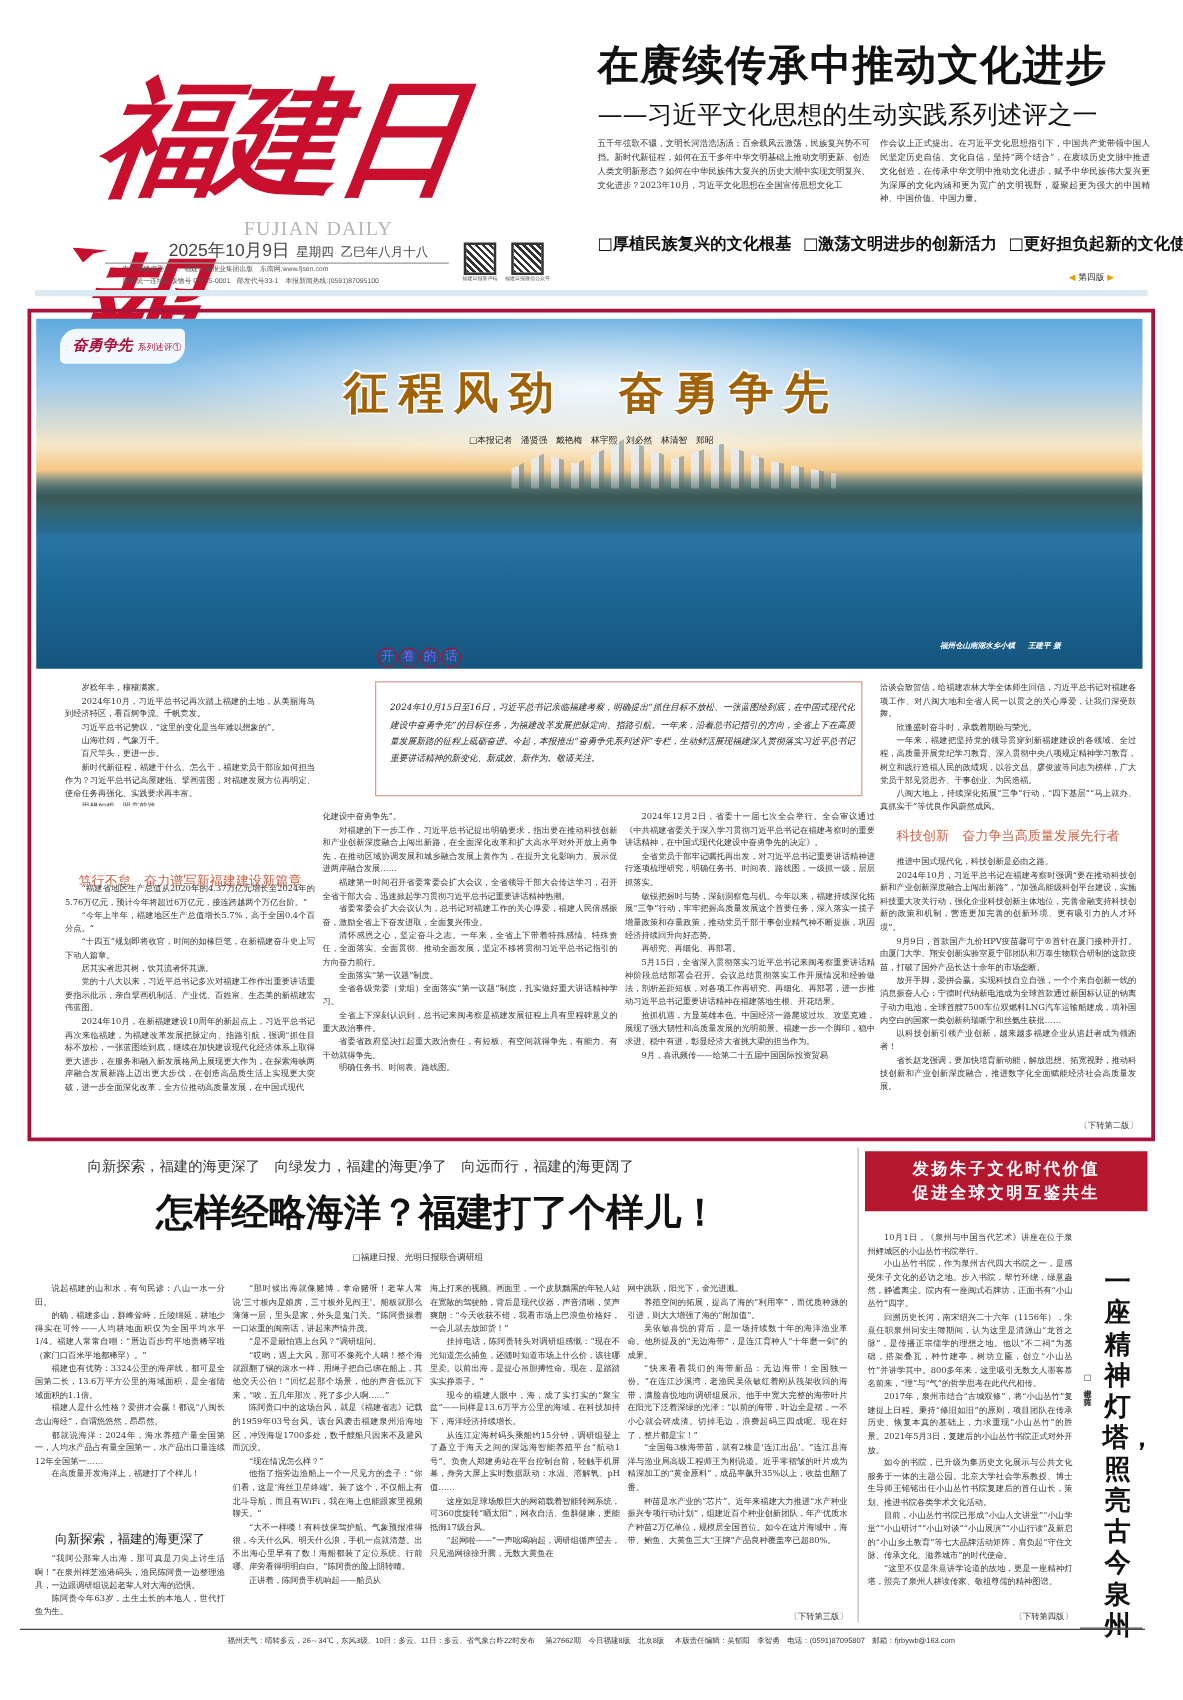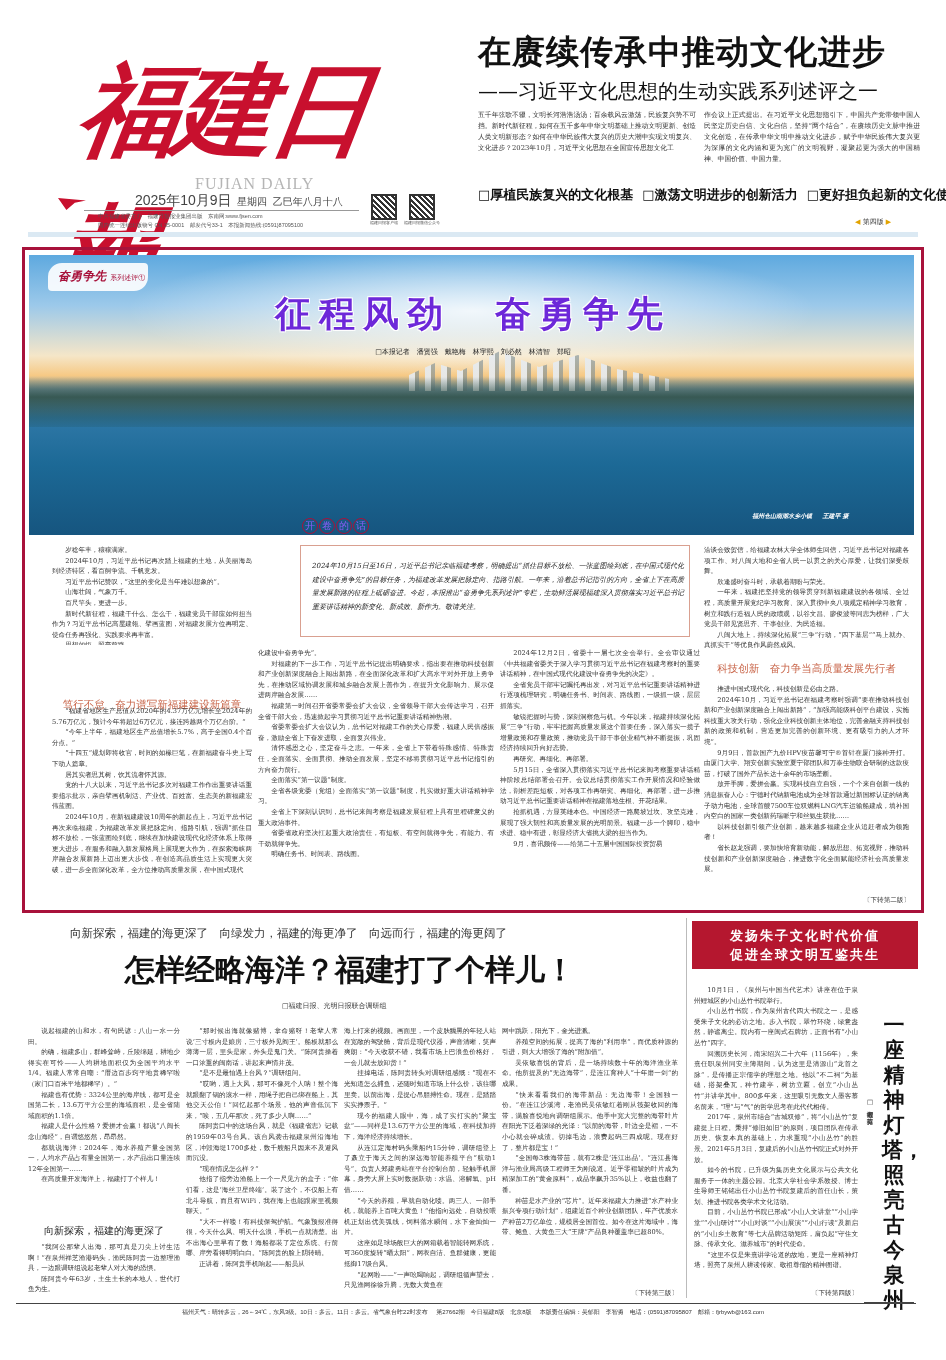--- a/index.html
+++ b/index.html
@@ -28,21 +28,21 @@
 
   
   .feature-frame { left: 22px; top: 247px; width: 902px; height: 666px; border: 3px solid #a8123b; }
   .hero { left: 29px; top: 255px; width: 885px; height: 280px; background:
       linear-gradient(180deg, #5ea9df 0%, #9cc9ea 18%, #f5e6c8 36%, #f6c985 43%, #7b9aa8 48%, #2f78a7 58%, #1c6996 75%, #16557f 100%); overflow: hidden; }
   .hero-clouds { left: 0; top: 0; width: 885px; height: 140px; background: radial-gradient(ellipse at 50% 40%, rgba(255,255,255,.85) 0%, rgba(255,255,255,0) 55%); }
   .hero-land { left: 0; top: 122px; width: 885px; height: 50px; background: linear-gradient(180deg, rgba(40,60,50,0) 0%, rgba(40,70,55,.75) 40%, rgba(30,80,90,.2) 100%); }
   .hero-city { left: 380px; top: 96px; width: 260px; height: 40px; background: repeating-linear-gradient(90deg, rgba(230,235,240,.9) 0 6px, rgba(120,140,150,.6) 6px 10px, rgba(0,0,0,0) 10px 16px); clip-path: polygon(0 60%, 10% 30%, 20% 50%, 35% 0, 50% 40%, 65% 10%, 80% 45%, 100% 70%, 100% 100%, 0 100%); }
   .series-tag { left: 48px; top: 263px; width: 100px; height: 28px; background: rgba(255,255,255,.9); border-radius: 14px 4px 14px 4px; font-size: 12px; font-weight: bold; font-style: italic; color: #a8123b; padding: 5px 0 0 10px; white-space: nowrap; }
   .series-tag span { font-size: 7px; font-style: normal; font-weight: normal; color: #a8123b; }
-  .hero-title { left: 0; top: 290px; width: 946px; text-align: center; font-family: "DejaVu Sans", sans-serif; font-size: 36px; font-weight: bold; color: #6d28d9; letter-spacing: 8px; text-shadow: 1px 1px 0 #fff, -1px -1px 0 #fff, 1px -1px 0 #fff, -1px 1px 0 #fff; }
+  .hero-title { left: 0; top: 290px; width: 946px; text-align: center; font-family: "DejaVu Sans", sans-serif; font-size: 36px; font-weight: bold; color: #a16207; letter-spacing: 8px; text-shadow: 1px 1px 0 #fff, -1px -1px 0 #fff, 1px -1px 0 #fff, -1px 1px 0 #fff; }
   .hero-byline { left: 0; top: 347px; width: 946px; text-align: center; font-size: 7px; color: #222; }
   .photo-caption { left: 752px; top: 512px; font-size: 6px; color: #fff; font-style: italic; font-weight: bold; white-space: nowrap; }
 
   .col { font-size: 6.6px; line-height: 10.6px; color: #333; text-align: justify; }
   .col p { text-indent: 2em; }
   .section-head { font-size: 10.5px; color: #c9664a; text-align: center; white-space: nowrap; }
   .kaijuan-box { left: 300px; top: 545px; width: 390px; height: 92px; border: 1px solid #d9a090; }
   .kaijuan-title { left: 302px; top: 517px; font-size: 13px; color: #8b5cf6; font-weight: normal; }
   .kaijuan-title span { display: inline-block; width: 16px; height: 16px; border: 1.5px solid #a8123b; border-radius: 50%; text-align: center; line-height: 14px; margin-right: 1px; font-size: 10px; }
   .kaijuan-text { left: 312px; top: 560px; width: 372px; font-size: 7px; line-height: 13.5px; color: #222; text-align: justify; font-style: italic; }
@@ -209,21 +209,20 @@
   <p>他指了指旁边渔船上一个一尺见方的盒子：“你们看，这是‘海丝卫星终端’。装了这个，不仅船上有北斗导航，而且有WiFi，我在海上也能跟家里视频聊天。”</p>
   <p>“大不一样喽！有科技保驾护航。气象预报准得很，今天什么风、明天什么浪，手机一点就清楚。出不出海心里早有了数！海船都装了定位系统、行前哪、岸旁看得明明白白。”陈阿贵的脸上阴转晴。</p>
   <p>正讲着，陈阿贵手机响起——船员从</p>
 </div>
 
 <div class="abs col" style="left:344px;top:1026px;width:152px;height:274px;overflow:hidden;">
   <p style="text-indent:0">海上打来的视频。画面里，一个皮肤黝黑的年轻人站在宽敞的驾驶舱，背后是现代仪器，声音清晰，笑声爽朗：“今天收获不错，我看市场上巴浪鱼价格好，一会儿就去放卸货！”</p>
   <p>挂掉电话，陈阿贵转头对调研组感慨：“现在不光知道怎么捕鱼，还随时知道市场上什么价，该往哪里卖。以前出海，是提心吊胆搏性命。现在，是踏踏实实挣票子。”</p>
   <p>现今的福建人眼中，海，成了实打实的“聚宝盆”——同样是13.6万平方公里的海域，在科技加持下，海洋经济持续增长。</p>
   <p>从连江定海村码头乘船约15分钟，调研组登上了矗立于海天之间的深远海智能养殖平台“航动1号”。负责人郑建勇站在平台控制台前，轻触手机屏幕，身旁大屏上实时数据跃动：水温、溶解氧、pH值……</p>
-  <p>“今天的养殖，早就自动化喽。两三人、一部手机，就能养上百吨大黄鱼！”他指向远处，自动投喂机正划出优美弧线，饲料落水瞬间，水下金灿灿一片。</p>
   <p>这座如足球场般巨大的网箱载着智能转网系统，可360度旋转“晒太阳”，网衣自洁、鱼群健康，更能抵御17级台风。</p>
   <p>“起网啦——”一声吆喝响起，调研组循声望去，只见渔网徐徐升腾，无数大黄鱼在</p>
 </div>
 
 <div class="abs col" style="left:502px;top:1026px;width:176px;height:262px;overflow:hidden;">
   <p style="text-indent:0">网中跳跃，阳光下，金光进溅。</p>
   <p>养殖空间的拓展，提高了海的“利用率”，而优质种源的引进，则大大增强了海的“附加值”。</p>
   <p>吴依敏喜悦的背后，是一场持续数十年的海洋渔业革命。他所提及的“无边海带”，是连江育种人“十年磨一剑”的成果。</p>
   <p>“快来看看我们的海带新品：无边海带！全国独一份。”在连江沙溪湾，老渔民吴依敏红着刚从筏架收回的海带，满脸喜悦地向调研组展示。他手中宽大完整的海带叶片在阳光下泛着深绿的光泽：“以前的海带，叶边全是褶，一不小心就会碎成渣。切掉毛边，浪费起码三四成呢。现在好了，整片都是宝！”</p>
   <p>“全国每3株海带苗，就有2株是‘连江出品’。”连江县海洋与渔业局高级工程师王为刚说道。近乎零褶皱的叶片成为精深加工的“黄金原料”，成品率飙升35%以上，收益也翻了番。</p>

